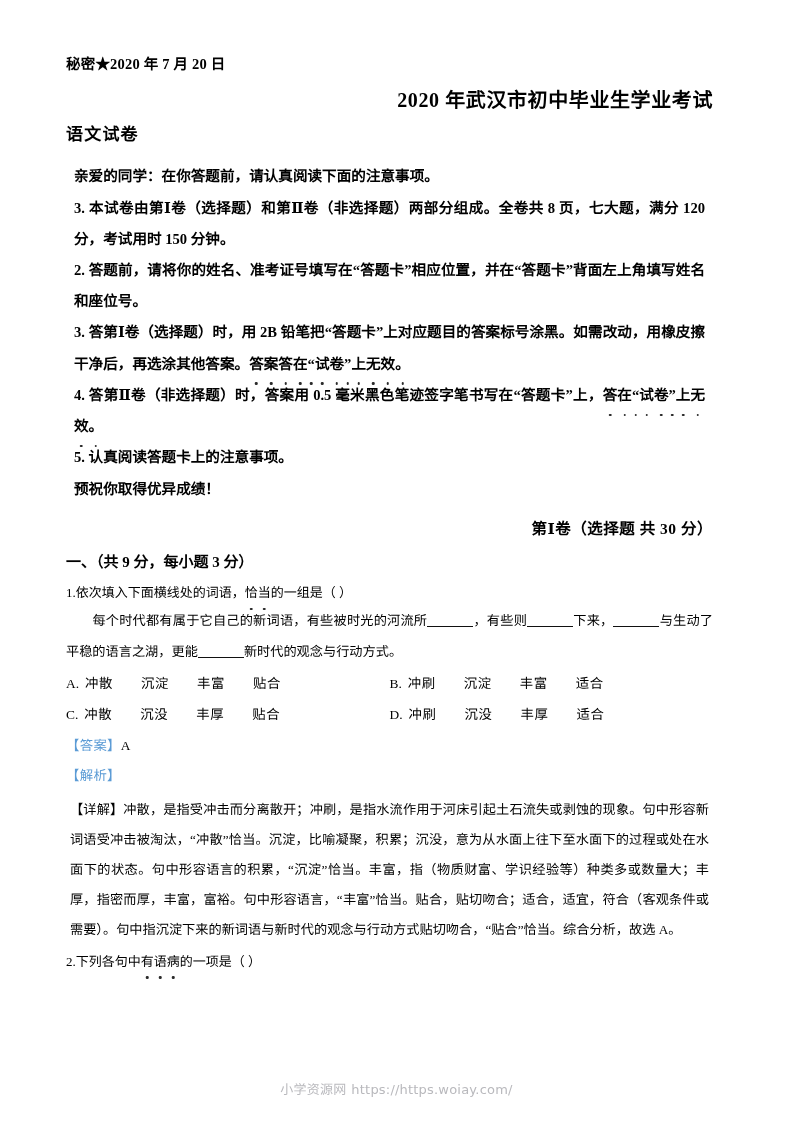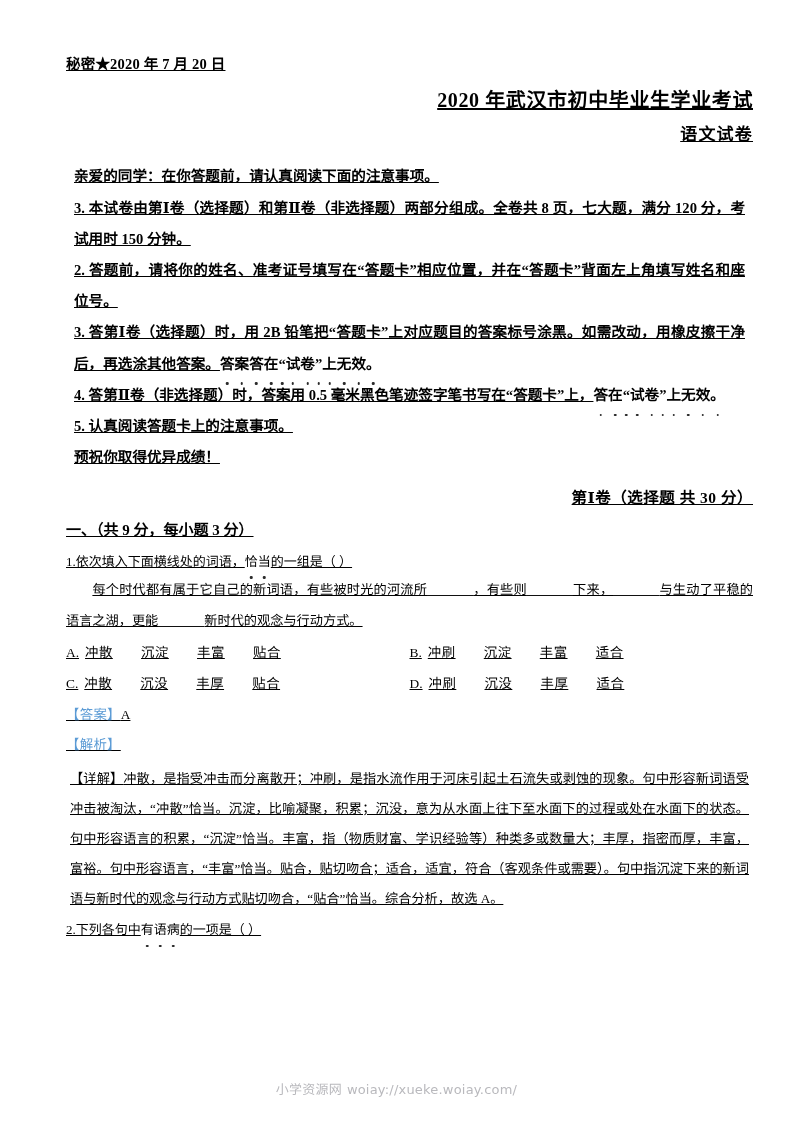--- a/index.html
+++ b/index.html
@@ -15,42 +15,41 @@
     font-family: "Liberation Serif", "DejaVu Serif", serif;
     color: #000000;
     overflow: hidden;
   }
   .page {
     position: absolute;
     left: 0; top: 0;
     width: 793px;
     height: 1122px;
     box-sizing: border-box;
-    padding: 56px 40px 0 66px;
-    text-decoration: underline;
+    padding: 56px 80px 0 66px;
   }
 
   
   .secret-line {
     font-size: 14.5px;
     font-weight: 700;
     letter-spacing: .2px;
     margin: 0 0 14px 0;
     line-height: 1.2;
   }
   .title-main {
     text-align: right;
     font-size: 20px;
     font-weight: 700;
     letter-spacing: .6px;
     margin: 6px 0 0 0;
     line-height: 1.35;
   }
   .title-sub {
-    text-align: right;
+    text-align: left;
     font-size: 17px;
     font-weight: 700;
     letter-spacing: 1.2px;
     margin: 10px 0 14px 0;
     line-height: 1.35;
   }
 
   .notice {
     font-size: 14.6px;
     font-weight: 700;
@@ -233,16 +232,16 @@
 
   <p class="meta-line"><span class="tag">【答案】</span><span class="tag-dark">A</span></p>
 
   <p class="meta-line"><span class="tag">【解析】</span></p>
 
   <p class="explain"><span>【详解】</span><span>冲散，是指受冲击而分离散开；冲刷，是指水流作用于河床引起土石流失或剥蚀的现象。句中形容新词语受冲击被淘汰，“冲散”恰当。沉淀，比喻凝聚，积累；沉没，意为从水面上往下至水面下的过程或处在水面下的状态。句中形容语言的积累，“沉淀”恰当。丰富，指（物质财富、学识经验等）种类多或数量大；丰厚，指密而厚，丰富，富裕。句中形容语言，“丰富”恰当。贴合，贴切吻合；适合，适宜，符合（客观条件或需要）。句中指沉淀下来的新词语与新时代的观念与行动方式贴切吻合，“贴合”恰当。综合分析，故选 A。</span></p>
 
   <p class="q-stem"><span>2.下列各句中</span><span class="em-target"><span class="dot">有</span><span class="dot">语</span><span class="dot">病</span></span><span>的一项是（    ）</span></p>
 
   <div class="footer">
-    <span class="site">小学资源网</span><span>woiay://xueke.woiay.com/</span>
+    <span class="site">小学资源网</span><span>https://https.woiay.com/</span>
   </div>
 
 </div>
 
 </body></html>

